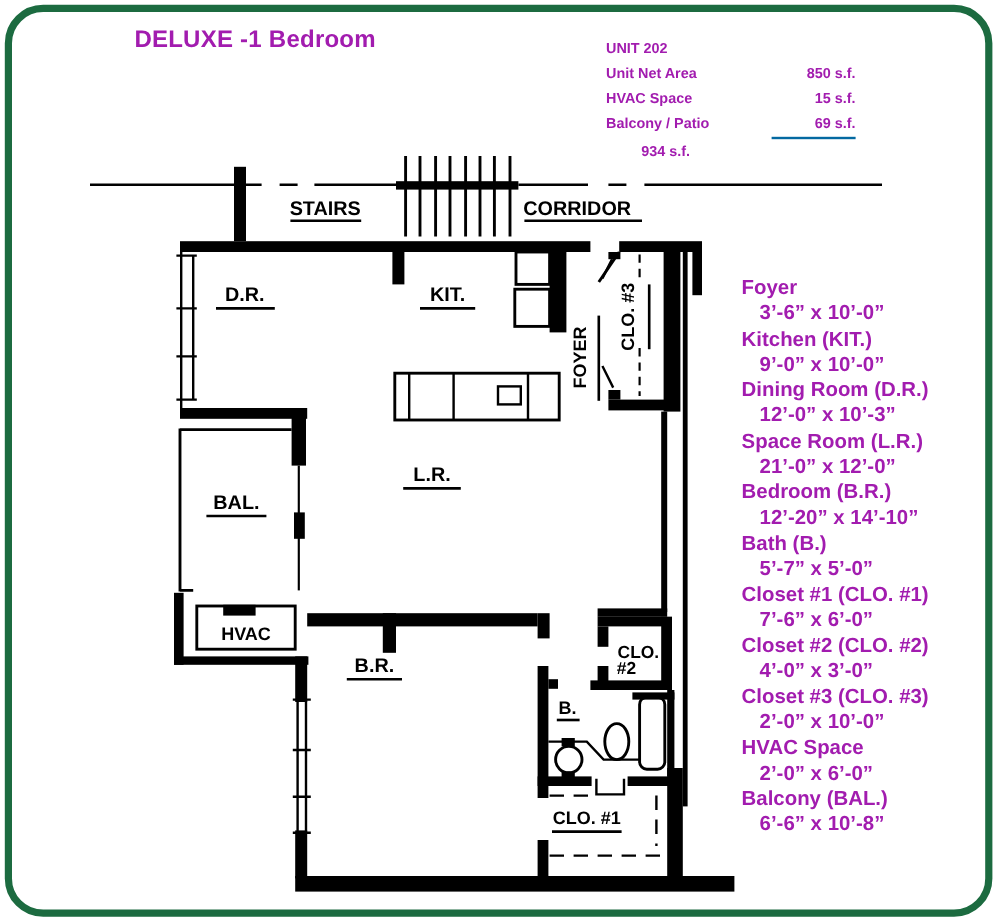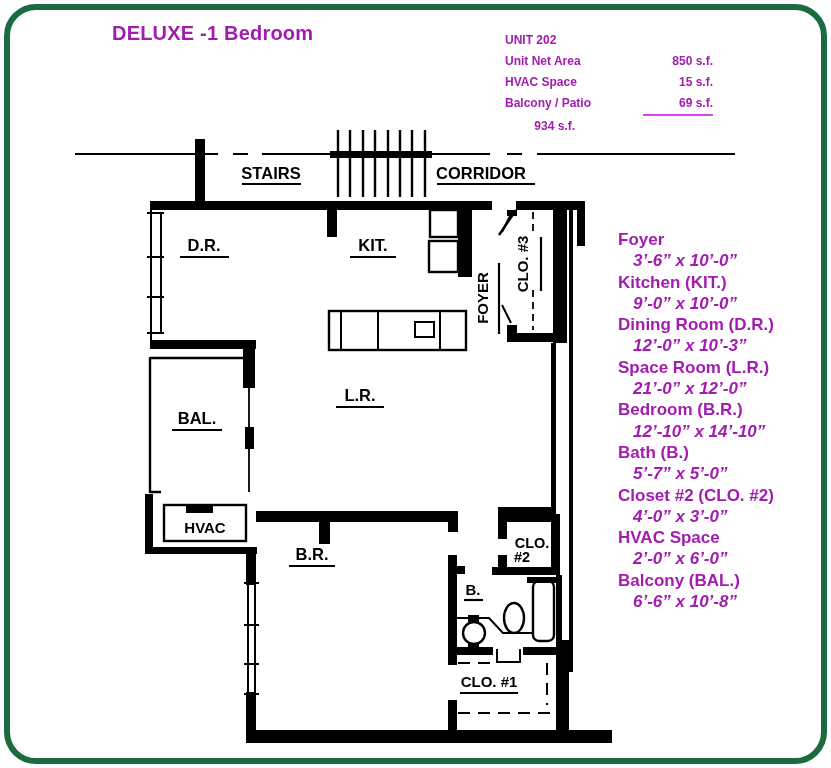--- a/index.html
+++ b/index.html
@@ -6,24 +6,24 @@
   .page{position:relative;width:831px;height:768px;background:#ffffff;overflow:hidden;
         font-family:"Liberation Sans",sans-serif;color:#a21caf;}
   .border-frame{position:absolute;left:4px;top:4px;right:4px;bottom:4px;
         border:6px solid #1c6b40;border-radius:32px;pointer-events:none;}
   .title{position:absolute;left:112px;top:22px;font-weight:bold;font-size:20px;letter-spacing:.2px;}
   .unit-summary{position:absolute;left:505px;top:30px;width:208px;
         font-weight:bold;font-size:12px;line-height:21px;}
   .unit-summary .row{display:flex;}
   .unit-summary .lab{flex:1;}
   .unit-summary .val{width:70px;text-align:right;}
-  .unit-summary .row.balcony .val{border-bottom:2px solid #d946ef;}
+  .unit-summary .row.balcony .val{border-bottom:2px solid #0369a1;}
   .unit-summary .row.total{}
   .room-list{position:absolute;left:618px;top:229px;font-weight:bold;font-size:17px;line-height:21.3px;}
-  .room-dims{padding-left:15px;font-style:italic;}
+  .room-dims{padding-left:15px;}
   svg.plan{position:absolute;left:0;top:0;}
   .plnlbl{font-family:"Liberation Sans",sans-serif;font-weight:bold;font-size:16.5px;}
   .plnlbl.s15{font-size:15px;}
   .plnlbl.s14{font-size:14.5px;}
 </style>
 </head>
 <body>
 
 <div class="page">
   <div class="border-frame"></div>
@@ -63,29 +63,37 @@
     <div class="room-item">
         <div class="room-name">Dining Room (D.R.)</div>
         <div class="room-dims">12’-0” x 10’-3”</div>
       </div>
     <div class="room-item">
         <div class="room-name">Space Room (L.R.)</div>
         <div class="room-dims">21’-0” x 12’-0”</div>
       </div>
     <div class="room-item">
         <div class="room-name">Bedroom (B.R.)</div>
-        <div class="room-dims">12’-10” x 14’-10”</div>
+        <div class="room-dims">12’-20” x 14’-10”</div>
       </div>
     <div class="room-item">
         <div class="room-name">Bath (B.)</div>
         <div class="room-dims">5’-7” x 5’-0”</div>
       </div>
     <div class="room-item">
+        <div class="room-name">Closet #1 (CLO. #1)</div>
+        <div class="room-dims">7’-6” x 6’-0”</div>
+      </div>
+    <div class="room-item">
         <div class="room-name">Closet #2 (CLO. #2)</div>
         <div class="room-dims">4’-0” x 3’-0”</div>
+      </div>
+    <div class="room-item">
+        <div class="room-name">Closet #3 (CLO. #3)</div>
+        <div class="room-dims">2’-0” x 10’-0”</div>
       </div>
     <div class="room-item">
         <div class="room-name">HVAC Space</div>
         <div class="room-dims">2’-0” x 6’-0”</div>
       </div>
     <div class="room-item">
         <div class="room-name">Balcony (BAL.)</div>
         <div class="room-dims">6’-6” x 10’-8”</div>
       </div>
   </div>

